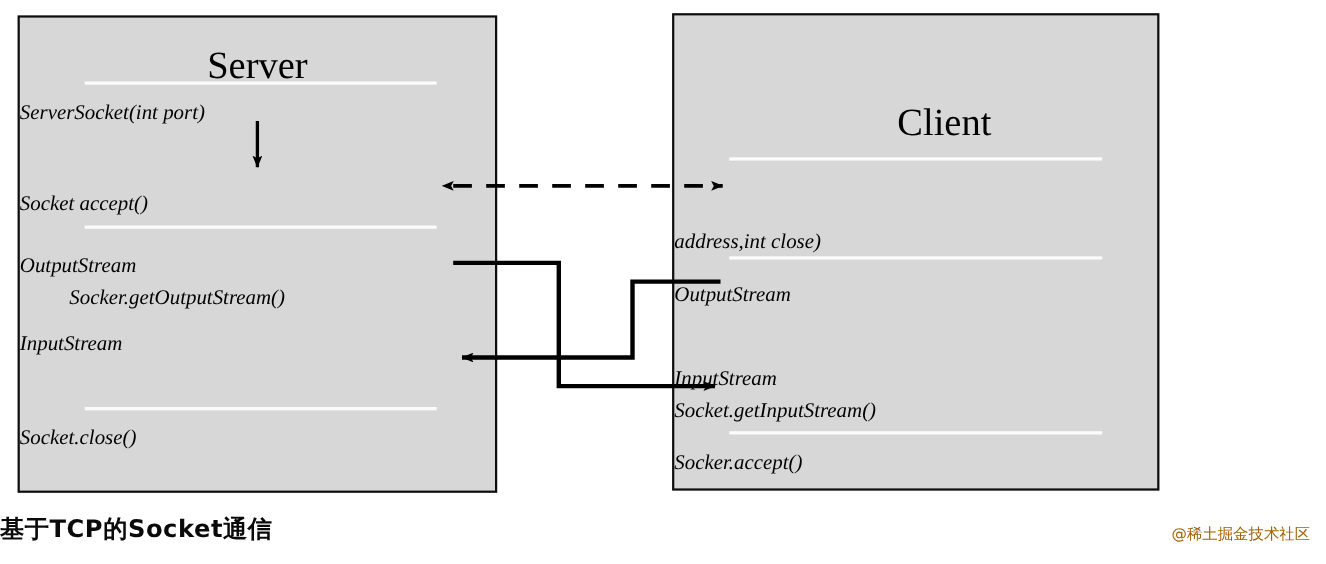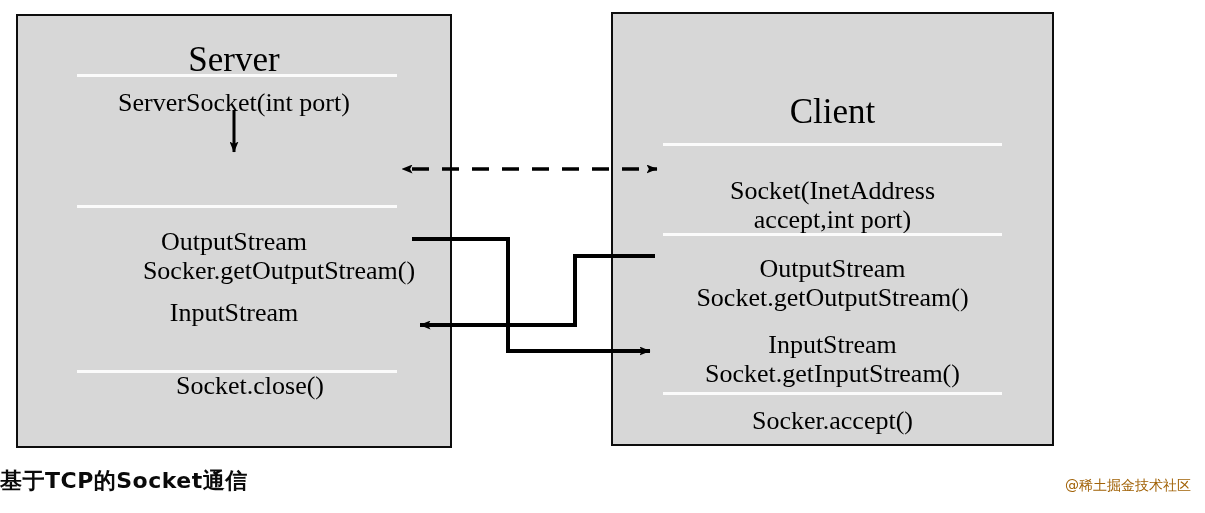--- a/index.html
+++ b/index.html
@@ -45,47 +45,47 @@
     width: 100%;
     text-align: center;
     font-size: 35px;
     line-height: 1;
     color: #000000;
     white-space: nowrap;
   }
   .box-line {
     position: absolute;
     width: 100%;
-    text-align: center;
-    font-size: 26px;
+    font-size: 19px;
     line-height: 29px;
     color: #000000;
     white-space: nowrap;
+    font-style: italic;
   }
   .sep {
     position: absolute;
     height: 3px;
     background: #fbfbfb;
   }
 
   
   #srv-title      { top: 26px; }
   #srv-sep-1      { left: 59px;  top: 58px;  width: 320px; }
   #srv-line-ctor  { top: 72px; }
   #srv-sep-2      { left: 59px;  top: 189px; width: 320px; }
   #srv-line-accept{ top: 155px; }
   #srv-out-1      { top: 211px; }
   #srv-out-2      { top: 240px; margin-left: 45px; }
   #srv-in-1       { top: 282px; }
   #srv-in-2       { top: 311px; }
   #srv-sep-3      { left: 59px;  top: 354px; width: 320px; }
-  #srv-close      { top: 355px; padding-left: 16px; }
+  #srv-close      { top: 368px; }
 
   
-  #cli-title      { top: 80px; }
+  #cli-title      { top: 80px; margin-left: 26px; }
   #cli-sep-1      { left: 50px;  top: 129px; width: 339px; }
   #cli-ctor-1     { top: 162px; }
   #cli-ctor-2     { top: 191px; }
   #cli-sep-2      { left: 50px;  top: 219px; width: 339px; }
   #cli-out-1      { top: 240px; }
   #cli-out-2      { top: 269px; }
   #cli-in-1       { top: 316px; }
   #cli-in-2       { top: 345px; }
   #cli-sep-3      { left: 50px;  top: 378px; width: 339px; }
   #cli-close      { top: 392px; }
@@ -125,36 +125,35 @@
 </style>
 </head>
 <body>
 
 <div id="canvas">
 
   <div id="server-box" class="node-box">
     <div id="srv-title" class="box-title">Server</div>
     <div id="srv-sep-1" class="sep"></div>
     <div id="srv-line-ctor" class="box-line">ServerSocket(int port)</div>
+    <div id="srv-line-accept" class="box-line">Socket accept()</div>
     <div id="srv-sep-2" class="sep"></div>
     <div id="srv-out-1" class="box-line">OutputStream</div>
     <div id="srv-out-2" class="box-line">Socker.getOutputStream()</div>
     <div id="srv-in-1" class="box-line">InputStream</div>
     <div id="srv-sep-3" class="sep"></div>
     <div id="srv-close" class="box-line">Socket.close()</div>
   </div>
 
   <div id="client-box" class="node-box">
     <div id="cli-title" class="box-title">Client</div>
     <div id="cli-sep-1" class="sep"></div>
-    <div id="cli-ctor-1" class="box-line">Socket(InetAddress</div>
-    <div id="cli-ctor-2" class="box-line">accept,int port)</div>
+    <div id="cli-ctor-2" class="box-line">address,int close)</div>
     <div id="cli-sep-2" class="sep"></div>
     <div id="cli-out-1" class="box-line">OutputStream</div>
-    <div id="cli-out-2" class="box-line">Socket.getOutputStream()</div>
     <div id="cli-in-1" class="box-line">InputStream</div>
     <div id="cli-in-2" class="box-line">Socket.getInputStream()</div>
     <div id="cli-sep-3" class="sep"></div>
     <div id="cli-close" class="box-line">Socker.accept()</div>
   </div>
 
   <svg id="connectors" viewBox="0 0 1205 513">
     <defs>
       <marker id="arrow-end" markerWidth="11" markerHeight="9" refX="10.5" refY="4.5" orient="auto" markerUnits="userSpaceOnUse">
         <path d="M0,0 L11,4.5 L0,9 L2.4,4.5 Z" fill="#000000"></path>

